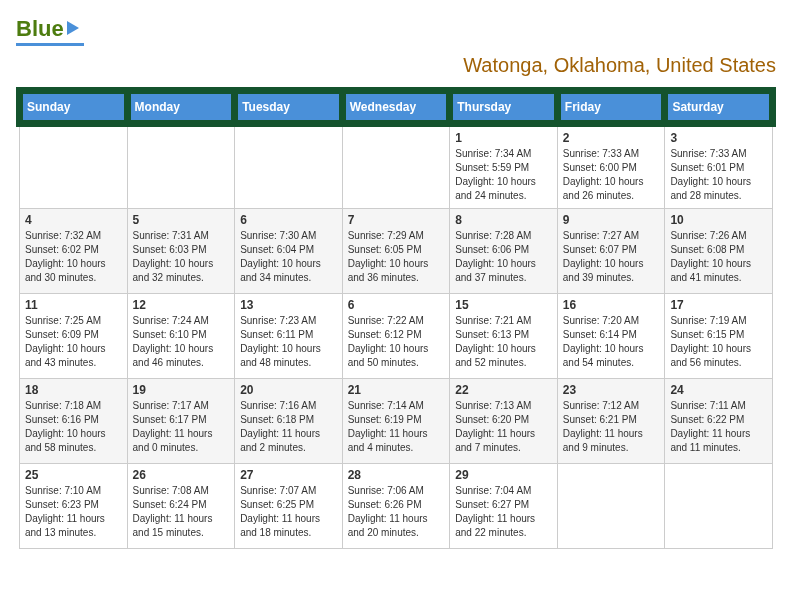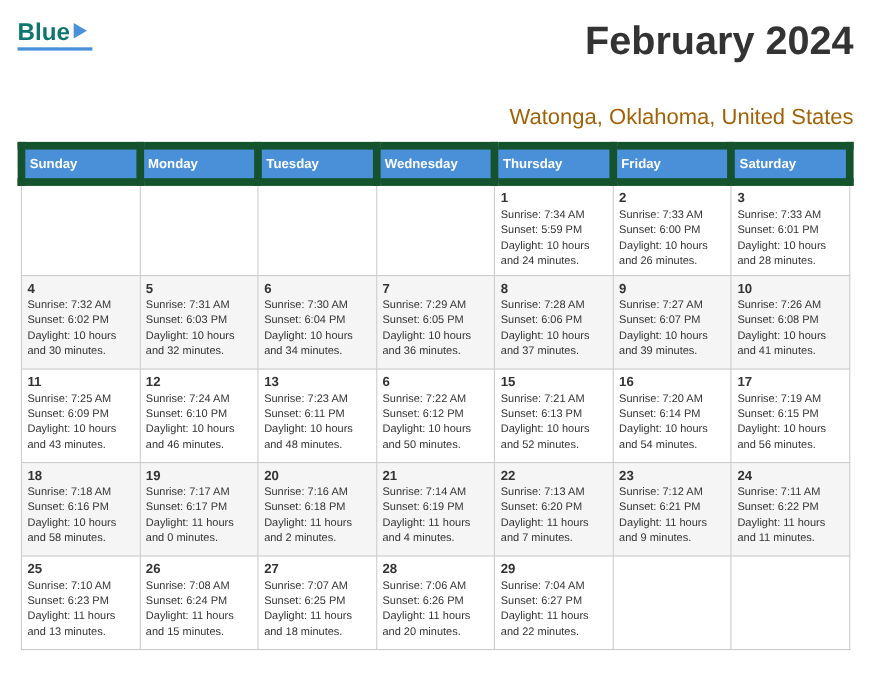--- a/index.html
+++ b/index.html
@@ -77,27 +77,26 @@
     .empty-cell {
       background: #fff !important;
     }
   </style>
 </head>
 <body>
 
 <div class="header">
   <div class="logo">
     <div class="logo-line">
-      <span style="font-size:22px; font-weight:bold; color:#0f766e;">Blue</span>
+      <span style="font-size:22px; font-weight:bold; color:#4d7c0f;">Blue</span>
       <span style="display:inline-block; width:0; height:0; border-top:7px solid transparent; border-bottom:7px solid transparent; border-left:12px solid #4a90d9; margin-left:3px; margin-bottom:2px;"></span>
     </div>
     <div style="background:#4a90d9; height:3px; width:68px; margin-top:1px;"></div>
   </div>
   <div class="title-section">
-    <div class="month-title">February 2024</div>
     <div class="location">Watonga, Oklahoma, United States</div>
   </div>
 </div>
 
 <table class="calendar">
   <thead>
     <tr id="weekday-header">
     <th>Sunday</th>
         <th>Monday</th>
         <th>Tuesday</th>

